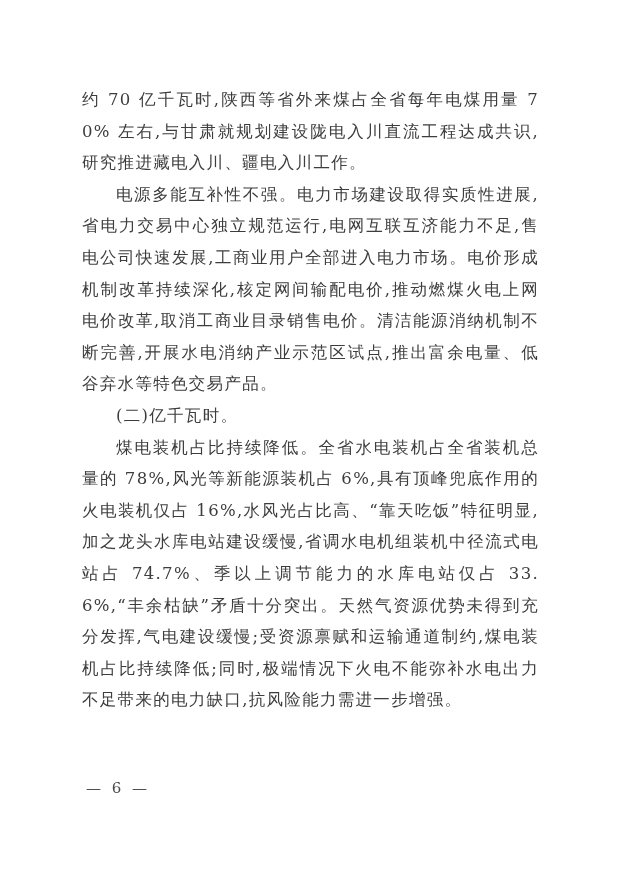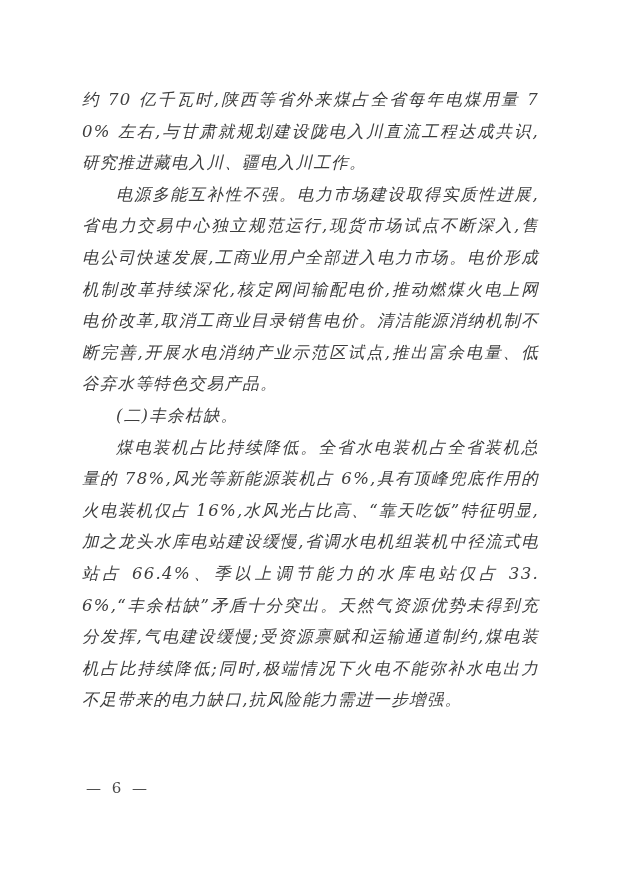--- a/index.html
+++ b/index.html
@@ -14,21 +14,20 @@
     background: #ffffff;
     overflow: hidden;
     font-family: "DejaVu Serif", "Liberation Serif", serif;
     color: #3d3d3d;
   }
   .content {
     position: absolute;
     left: 82px;
     top: 84px;
     width: 457px;
-    font-style: italic;
   }
   .para {
     margin: 0;
     font-size: 16.5px;
     line-height: 31.6px;
     text-align: justify;
     text-justify: inter-character;
     letter-spacing: 1.3px;
     word-break: break-all;
   }
@@ -52,23 +51,23 @@
   }
 </style>
 </head>
 <body>
 
 <div class="page">
   <div class="content">
 
     <p class="para"><span>约 70 亿千瓦时,陕西等省外来煤占全省每年电煤用量 70% 左右,与甘肃就规划建设陇电入川直流工程达成共识,研究推进藏电入川、疆电入川工作。</span></p>
 
-    <p class="para indent"><span class="lead">电源多能互补性不强。</span><span>电力市场建设取得实质性进展,省电力交易中心独立规范运行,现货市场试点不断深入,售电公司快速发展,工商业用户全部进入电力市场。电价形成机制改革持续深化,核定网间输配电价,推动燃煤火电上网电价改革,取消工商业目录销售电价。清洁能源消纳机制不断完善,开展水电消纳产业示范区试点,推出富余电量、低谷弃水等特色交易产品。</span></p>
+    <p class="para indent"><span class="lead">电源多能互补性不强。</span><span>电力市场建设取得实质性进展,省电力交易中心独立规范运行,电网互联互济能力不足,售电公司快速发展,工商业用户全部进入电力市场。电价形成机制改革持续深化,核定网间输配电价,推动燃煤火电上网电价改革,取消工商业目录销售电价。清洁能源消纳机制不断完善,开展水电消纳产业示范区试点,推出富余电量、低谷弃水等特色交易产品。</span></p>
 
-    <p class="para indent"><span class="heading">(二)丰余枯缺。</span></p>
+    <p class="para indent"><span class="heading">(二)亿千瓦时。</span></p>
 
-    <p class="para indent"><span class="lead">煤电装机占比持续降低。</span><span>全省水电装机占全省装机总量的 78%,风光等新能源装机占 6%,具有顶峰兜底作用的火电装机仅占 16%,水风光占比高、“靠天吃饭”特征明显,加之龙头水库电站建设缓慢,省调水电机组装机中径流式电站占 66.4%、季以上调节能力的水库电站仅占 33.6%,“丰余枯缺”矛盾十分突出。天然气资源优势未得到充分发挥,气电建设缓慢;受资源禀赋和运输通道制约,煤电装机占比持续降低;同时,极端情况下火电不能弥补水电出力不足带来的电力缺口,抗风险能力需进一步增强。</span></p>
+    <p class="para indent"><span class="lead">煤电装机占比持续降低。</span><span>全省水电装机占全省装机总量的 78%,风光等新能源装机占 6%,具有顶峰兜底作用的火电装机仅占 16%,水风光占比高、“靠天吃饭”特征明显,加之龙头水库电站建设缓慢,省调水电机组装机中径流式电站占 74.7%、季以上调节能力的水库电站仅占 33.6%,“丰余枯缺”矛盾十分突出。天然气资源优势未得到充分发挥,气电建设缓慢;受资源禀赋和运输通道制约,煤电装机占比持续降低;同时,极端情况下火电不能弥补水电出力不足带来的电力缺口,抗风险能力需进一步增强。</span></p>
 
 
   </div>
 
   <div class="page-number">— 6 —</div>
 </div>
 
 </body></html>

